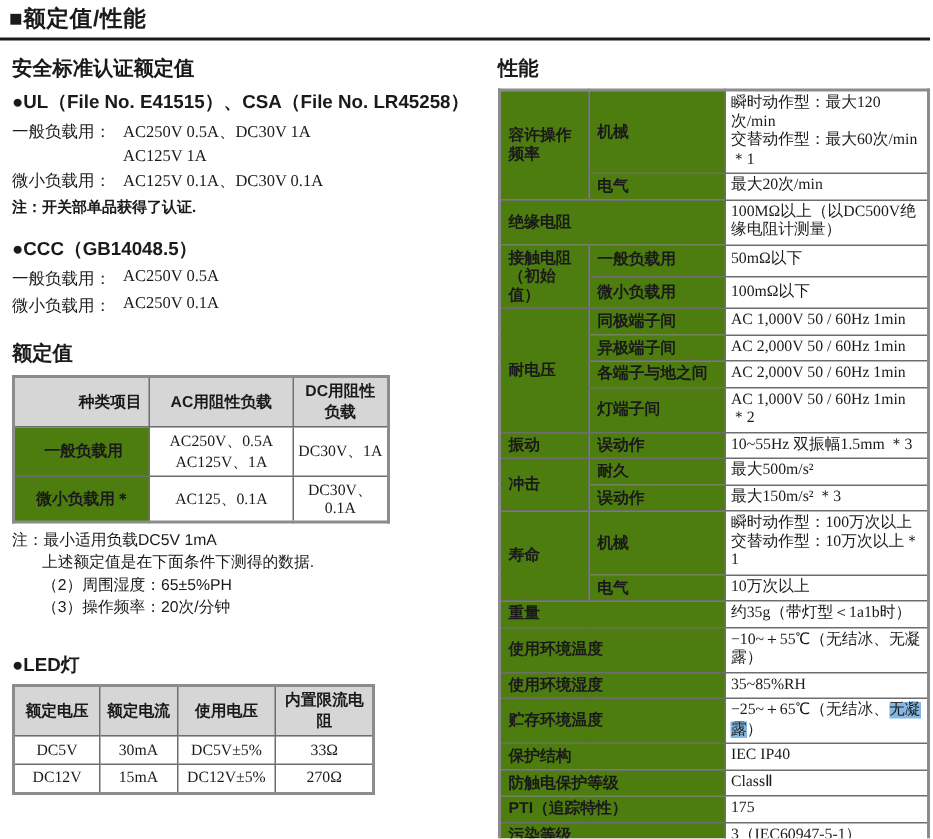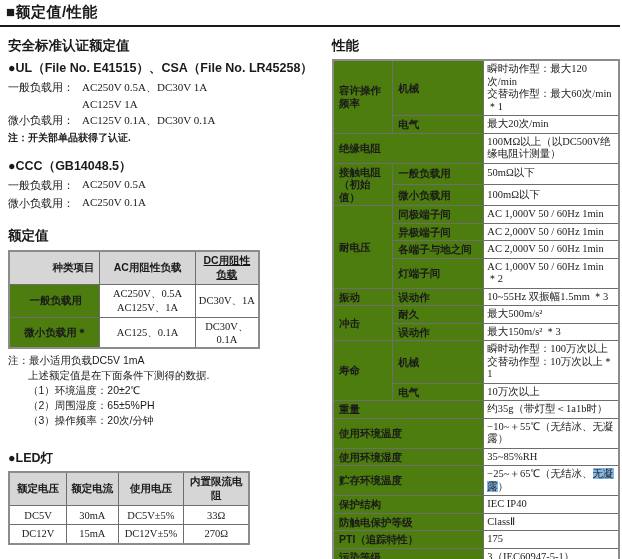--- a/index.html
+++ b/index.html
@@ -31,21 +31,21 @@
   .hd  { background:#d6d6d6; font-weight:bold; text-align:center; }
   .lbl { background:#4d7c0f; font-weight:bold; text-align:left; padding-left:5px !important; }
   .ctr { text-align:center; }
   .val { font-family:"Liberation Serif", serif; }
   .preline { white-space:pre-line; }
 
   
   .ratings { width:252px; margin-top:5px; }
   .ratings .c1 { width:92px; }
   .ratings .c2 { width:96px; }
-  .ratings .c3 { width:64px;text-decoration:underline; }
+  .ratings .c3 { width:64px; }
   .corner { display:flex; justify-content:flex-end; padding:0 2px; }
 
   .note-block { font-size:10.5px; margin-top:4px; line-height:15px; }
   .note-block .ind { padding-left:20px; }
 
   
   .led { width:242px; margin-top:4px; }
   .led .c1{width:58px;} .led .c2{width:52px;} .led .c3{width:66px;} .led .c4{width:66px;}
   .led td, .inc td { height:19px; }
 
@@ -122,21 +122,20 @@
           <td class="lbl ctr" style="text-align:center">微小负载用＊</td>
           <td class="ctr val">AC125、0.1A</td>
           <td class="ctr val">DC30V、0.1A</td>
         </tr>
       </tbody>
         </table>
 
       <div class="note-block">
         <div>注：最小适用负载DC5V 1mA</div>
         <div class="ind">上述额定值是在下面条件下测得的数据.</div>
-        <div class="ind">（1）环境温度：20±2℃</div>
         <div class="ind">（2）周围湿度：65±5%PH</div>
         <div class="ind">（3）操作频率：20次/分钟</div>
       </div>
 
       <h3 class="bullet" style="margin-top:22px">●LED灯</h3>
       <table class="t led">
         <tbody>
             <tr>
           <td class="hd c1">额定电压</td>
           <td class="hd c2">额定电流</td>

